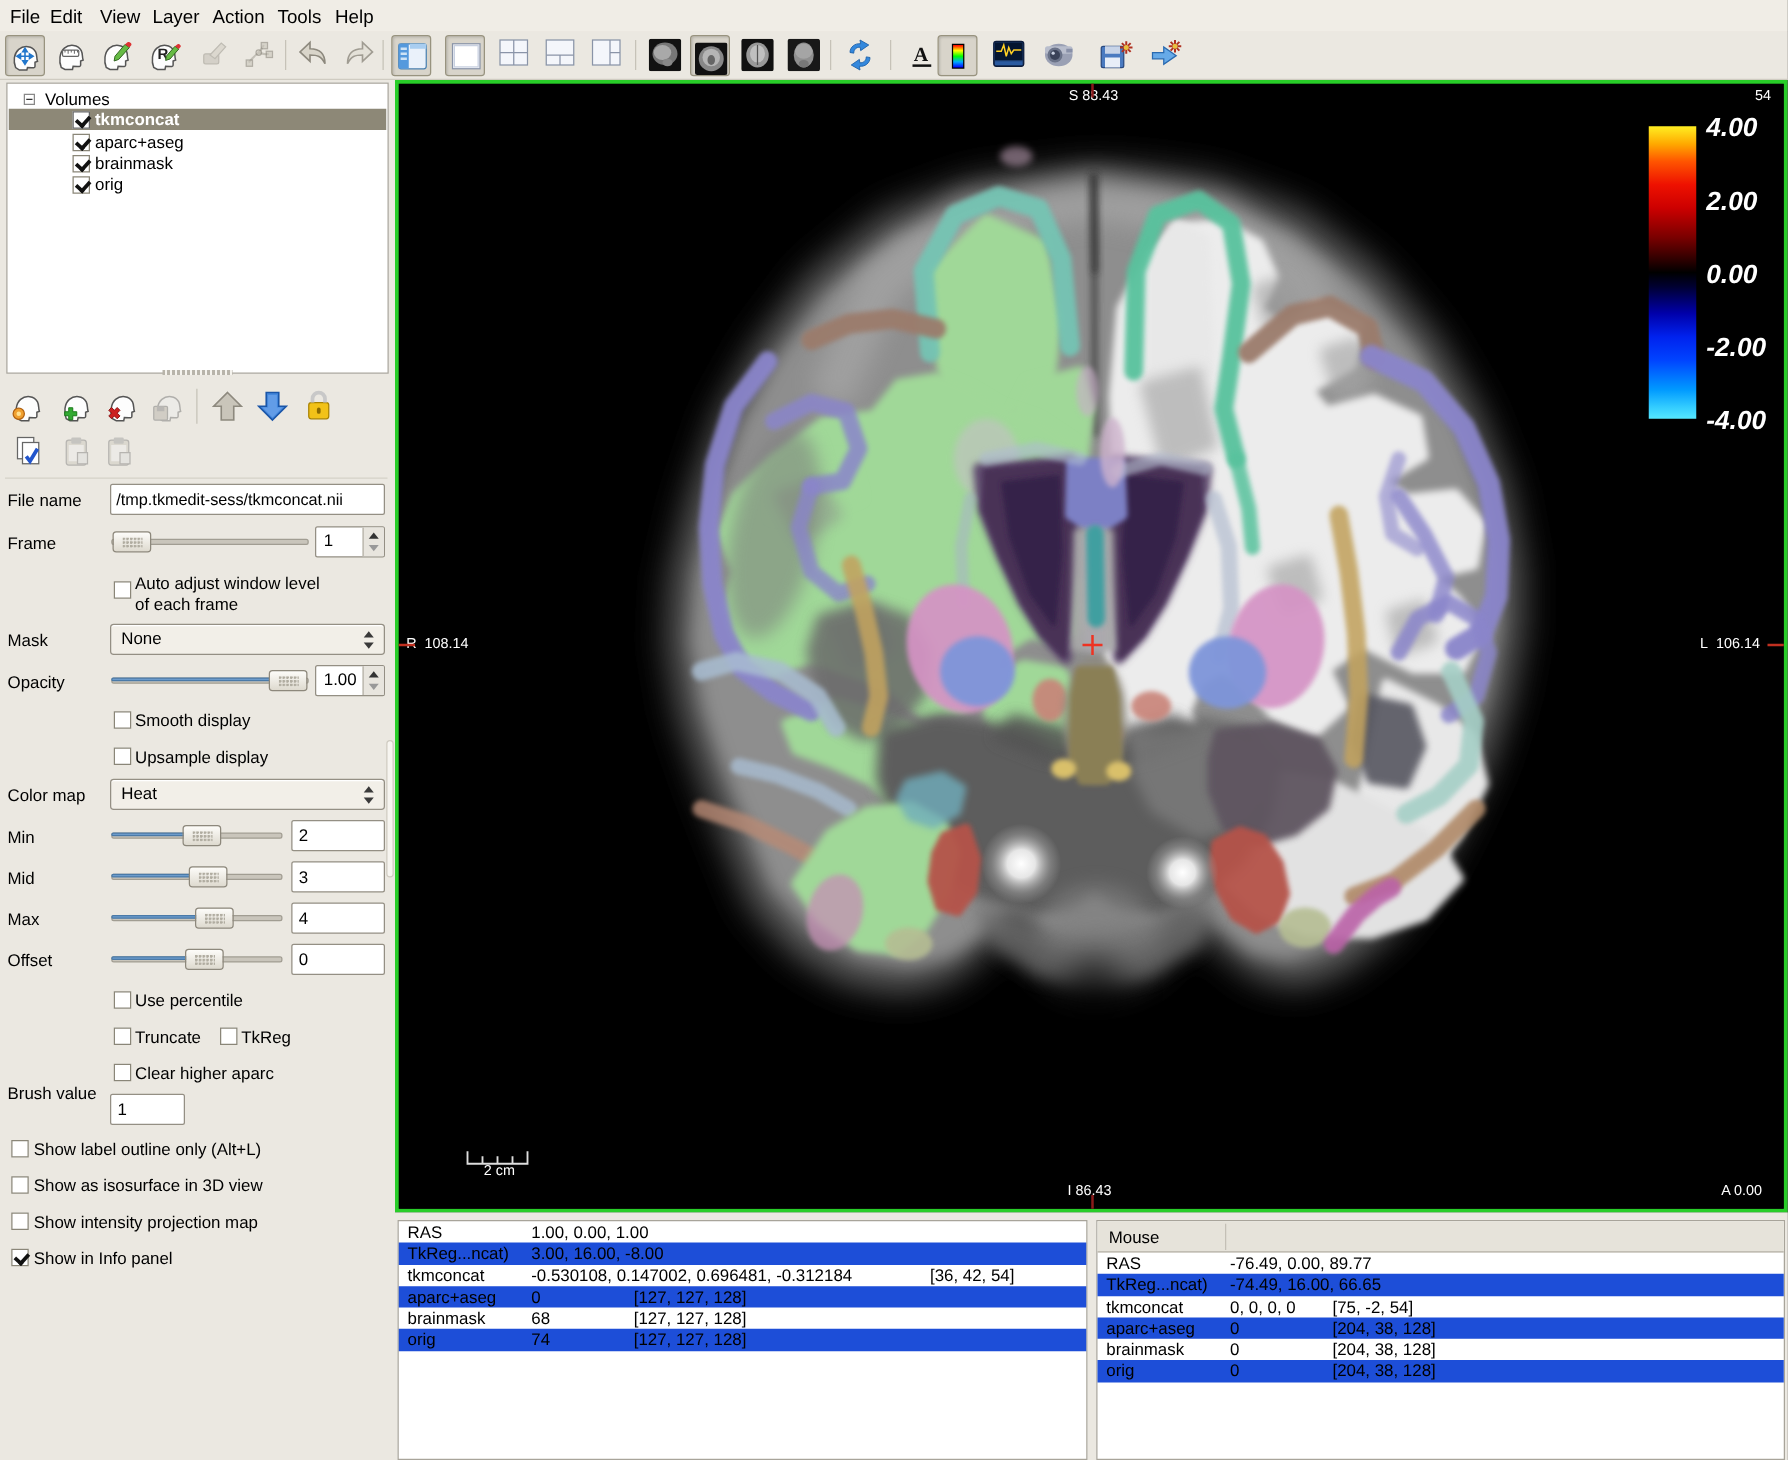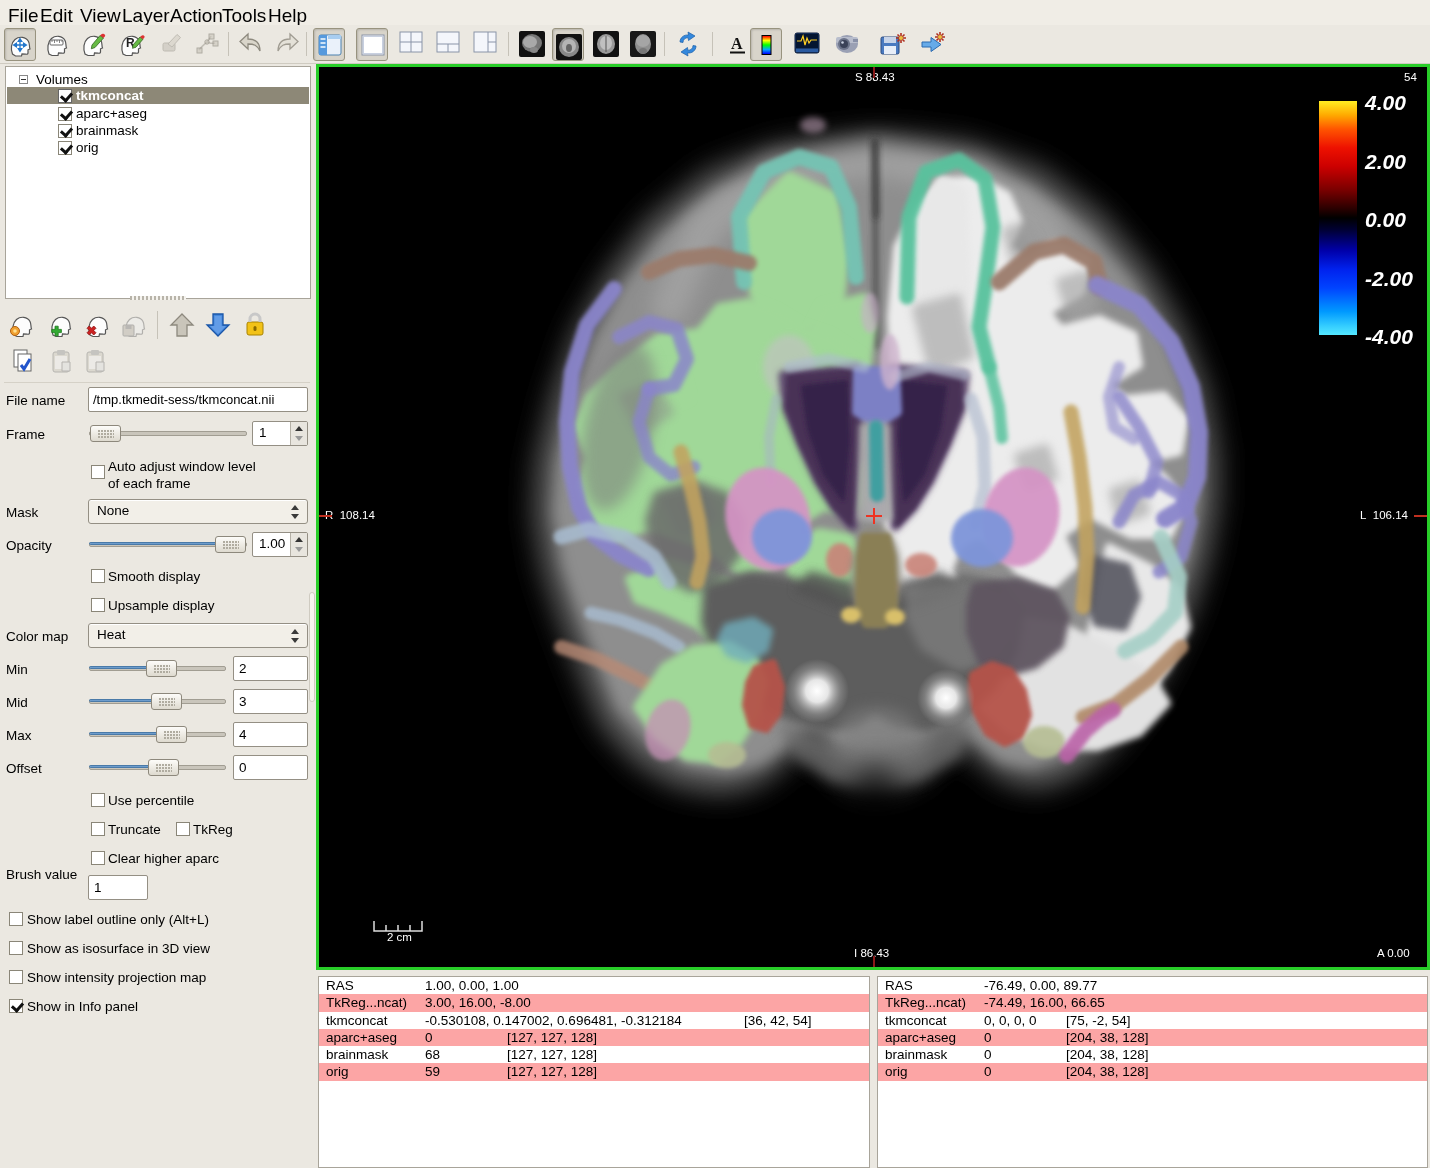--- a/index.html
+++ b/index.html
@@ -1,16 +1,16 @@
 <!DOCTYPE html>
 <html><head><meta charset="utf-8"><style>
 *{margin:0;padding:0;box-sizing:border-box}
 html,body{width:1430px;height:1168px;overflow:hidden;background:#ebe8e1;font-family:"Liberation Sans",sans-serif;color:#000;font-size:13px}
 #menubar{position:absolute;left:0;top:0;width:1430px;height:25px;background:#f0ede6}
-#menubar span{font-size:19px}
+#menubar span{font-size:15px}
 #toolbar{position:absolute;left:0;top:25px;width:1430px;height:39px;background:#ebe8e1;border-bottom:1px solid #cfcbc1}
 .tbtn{position:absolute;top:3px;width:32px;height:33px;border-radius:3px}
 .tsel{background:#d8d4ca;border:1px solid #98937f;box-shadow:inset 1px 1px 2px rgba(0,0,0,.15)}
 .tsep{position:absolute;top:7px;width:1px;height:24px;background:#c6c2b8}
 .ticon{position:absolute;top:6px}
 #leftpanel{position:absolute;left:0;top:64px;width:316px;height:1104px;background:#ebe8e1}
 #treebox{position:absolute;left:5px;top:2px;width:306px;height:233px;background:#fff;border:1px solid #a8a49a;font-size:13.5px}
 .cb{display:inline-block;width:14px;height:14px;background:#fff;border:1px solid #8a8678;vertical-align:-3px;position:relative}
 .cb.ck:before{content:"";position:absolute;left:2px;top:2px;width:8px;height:5px;border-left:3px solid #111;border-bottom:3px solid #111;transform:rotate(-48deg)}
 .lbl{position:absolute;font-size:13.5px;white-space:nowrap}
@@ -25,21 +25,21 @@
 .spin .v{position:absolute;left:6px;top:3px}
 .spin .btns{position:absolute;right:0;top:0;width:17px;height:100%;border-left:1px solid #b4b0a6;background:#e8e5de}
 .spin .btns:before{content:"";position:absolute;left:4px;top:4px;border-left:4px solid transparent;border-right:4px solid transparent;border-bottom:5px solid #333}
 .spin .btns:after{content:"";position:absolute;left:4px;bottom:4px;border-left:4px solid transparent;border-right:4px solid transparent;border-top:5px solid #999}
 #mainview{position:absolute;left:316px;top:64px;width:1114px;height:906px;background:#000;border:3px solid #28cd28}
 #botpanel{position:absolute;left:316px;top:970px;width:1114px;height:198px;background:#ebe8e1}
 .infobox{position:absolute;top:6px;height:192px;background:#fff;border:1px solid #a8a49a}
 .ihead{height:25px;background:#e6e3da;border-bottom:1px solid #b5b1a7;line-height:25px;padding-left:9px;font-size:13.5px;position:relative}
 .ihead:after{content:"";position:absolute;left:102px;top:2px;width:1px;height:21px;background:#c4c0b6}
 .irow{height:17.3px;line-height:17.3px;font-size:13.5px;white-space:nowrap;position:relative}
-.irow.alt{background:#fca5a5}
+.irow.alt{background:#1d4ed8}
 .irow .c1{position:absolute;left:7px}
 .irow .c2{position:absolute;left:106px}
 .irow .c3{position:absolute}
 .vlabel{position:absolute;color:#fff;font-size:11.5px;white-space:nowrap}
 </style></head>
 <body>
 <div id="menubar">
     <span style="position:absolute;left:8px;top:5px">File</span>
     <span style="position:absolute;left:40px;top:5px">Edit</span>
     <span style="position:absolute;left:80px;top:5px">View</span>
@@ -526,25 +526,26 @@
         <span class="c2">0</span>
         <span class="c3" style="left:188px">[127, 127, 128]</span>
       </div>
   <div class="irow">
         <span class="c1">brainmask</span>
         <span class="c2">68</span>
         <span class="c3" style="left:188px">[127, 127, 128]</span>
       </div>
   <div class="irow alt">
         <span class="c1">orig</span>
-        <span class="c2">59</span>
+        <span class="c2">74</span>
         <span class="c3" style="left:188px">[127, 127, 128]</span>
       </div>
 </div>
 <div class="infobox" style="left:561px;width:551px">
+  <div class="ihead">Mouse</div>
   <div class="irow">
         <span class="c1">RAS</span>
         <span class="c2">-76.49, 0.00, 89.77</span>
       </div>
   <div class="irow alt">
         <span class="c1">TkReg...ncat)</span>
         <span class="c2">-74.49, 16.00, 66.65</span>
       </div>
   <div class="irow">
         <span class="c1">tkmconcat</span>

